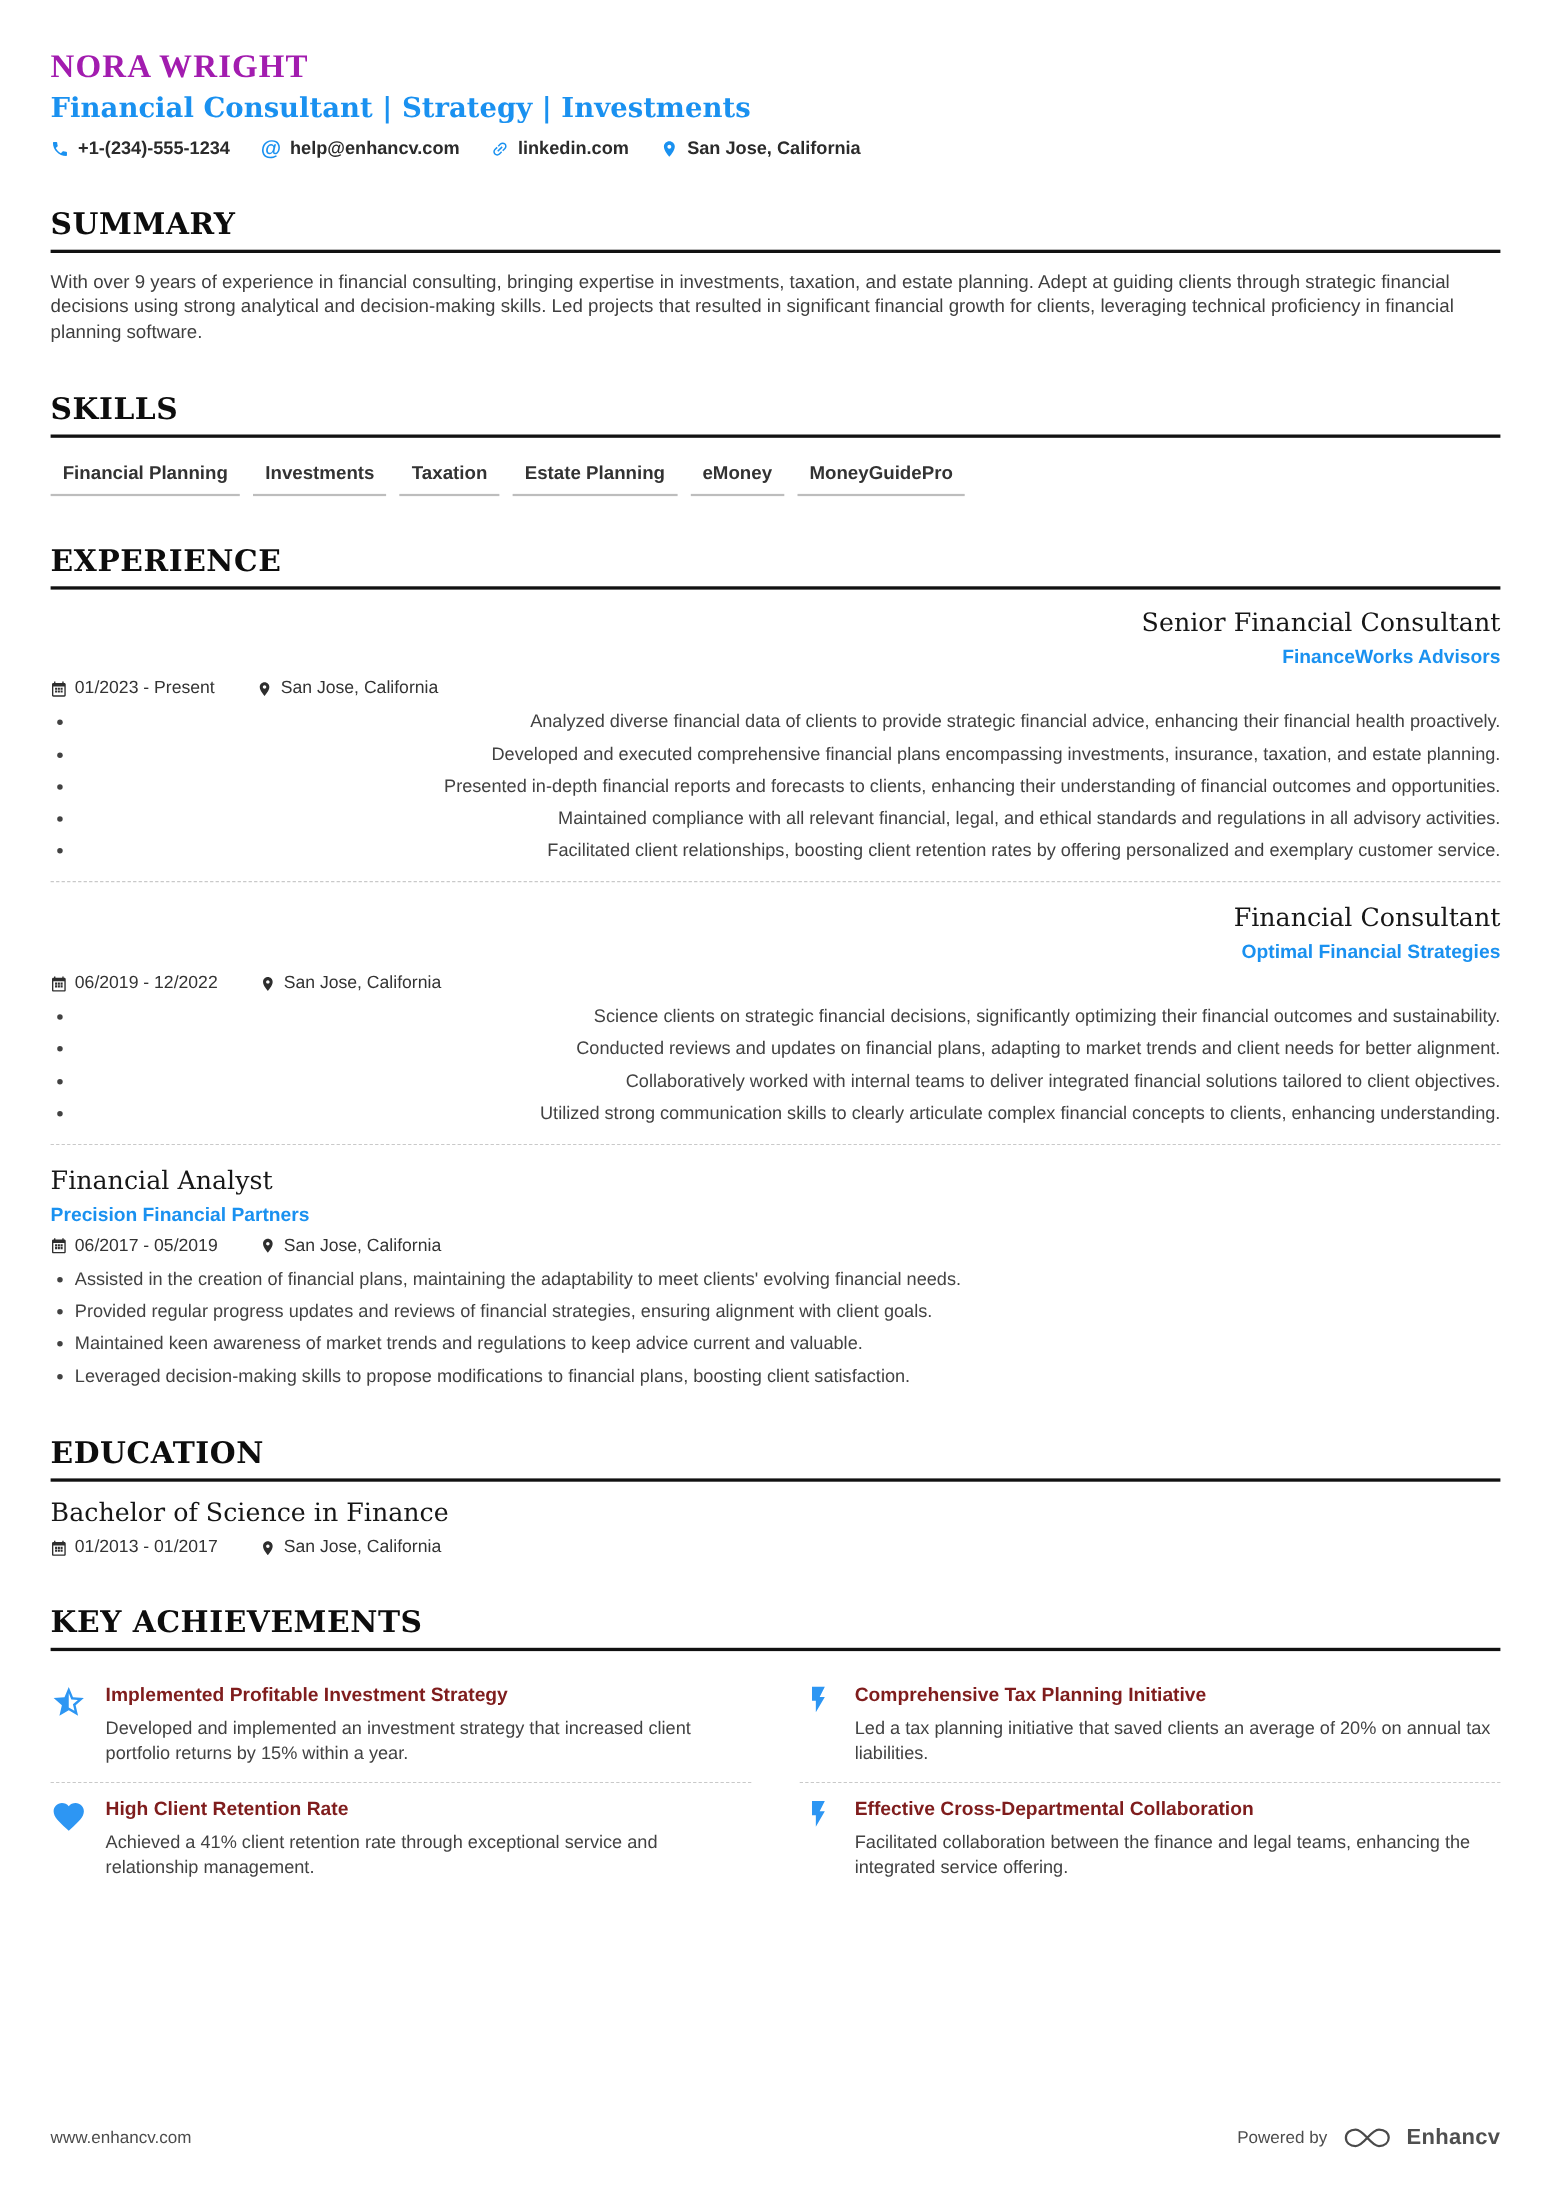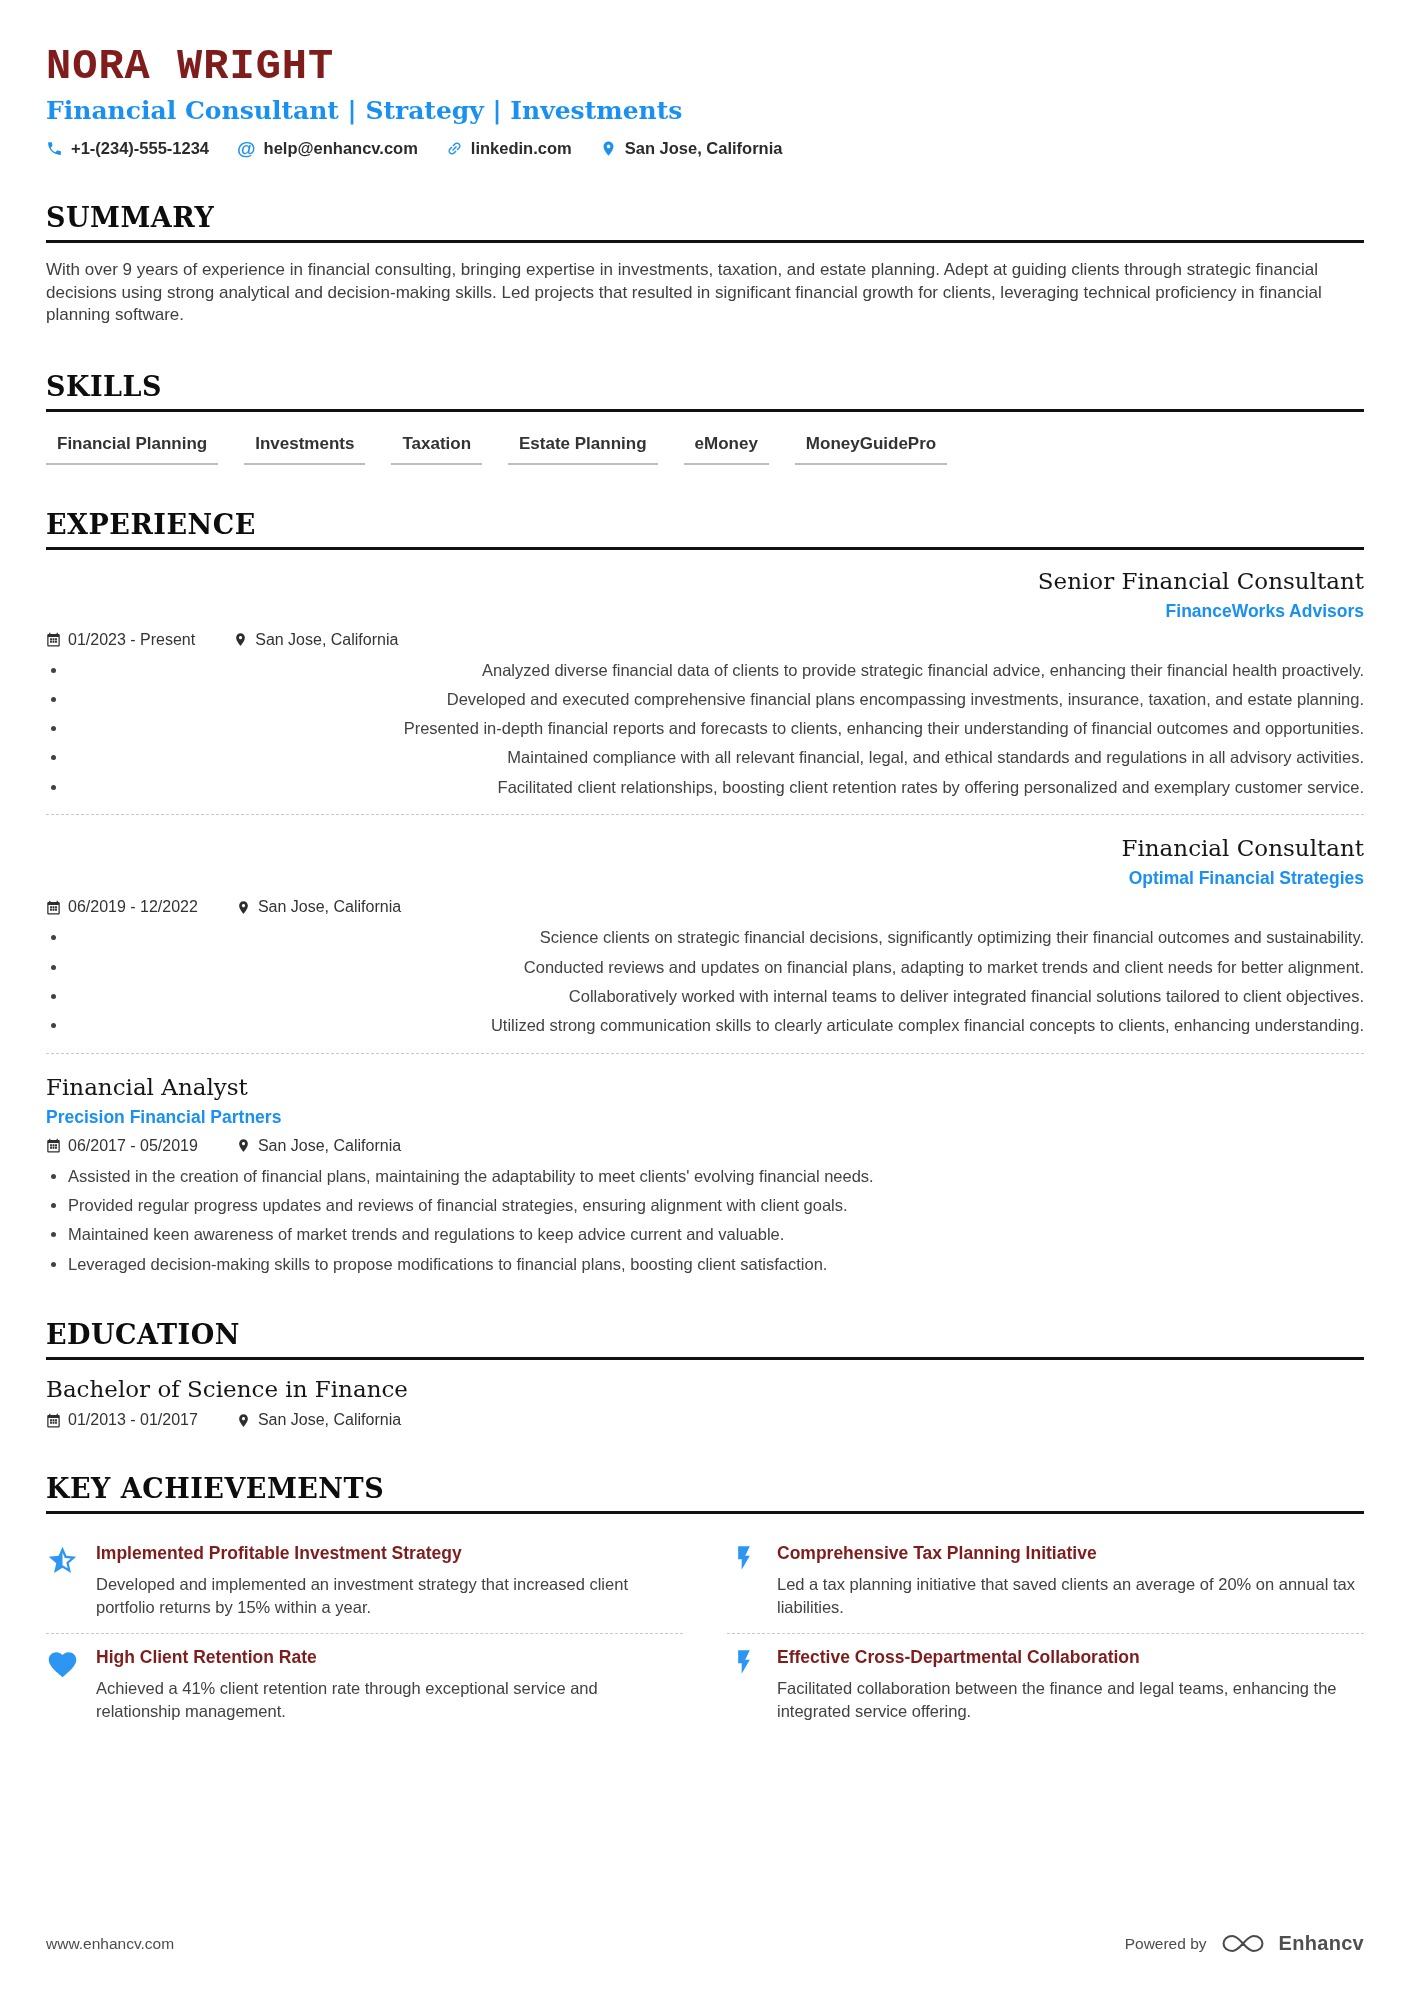--- a/index.html
+++ b/index.html
@@ -12,25 +12,25 @@
   .page {
     width: 1410px;
     min-height: 1995px;
     background: #fff;
     padding: 44px 46px 40px 46px;
     display: flex;
     flex-direction: column;
   }
   
   .name {
-    font-family: Liberation Mono, monospace;
-    font-weight: 700;
-    font-size: 42px;
+    font-family: Liberation Serif, serif;
+    font-weight: 700;
+    font-size: 30px;
     line-height: 1.1;
-    color: #7f1d1d;
+    color: #a21caf;
     letter-spacing: 1px;
   }
   .job-headline {
     font-family: "DejaVu Serif", serif;
     font-weight: 700;
     font-size: 25px;
     line-height: 1.2;
     color: #1a91f0;
     margin-top: 6px;
   }
@@ -58,21 +58,21 @@
     border-bottom: 3px solid #111;
     padding-bottom: 7px;
     margin-bottom: 16px;
   }
   .body-text {
     font-size: 17px;
     line-height: 1.32;
     color: #3f3f3f;
   }
   
-  .skills-row { display: flex; flex-wrap: wrap; gap: 26px; margin-top: 22px; }
+  .skills-row { display: flex; flex-wrap: wrap; gap: 12px; margin-top: 22px; }
   .skill-chip {
     font-size: 17px;
     font-weight: 700;
     color: #333;
     padding: 0 11px 9px 11px;
     border-bottom: 2px solid #bdbdbd;
   }
   
   .job { padding-top: 2px; }
   .job:not(:last-child) { border-bottom: 1px dashed #c9c9c9; padding-bottom: 16px; margin-bottom: 18px; text-align: right; }

